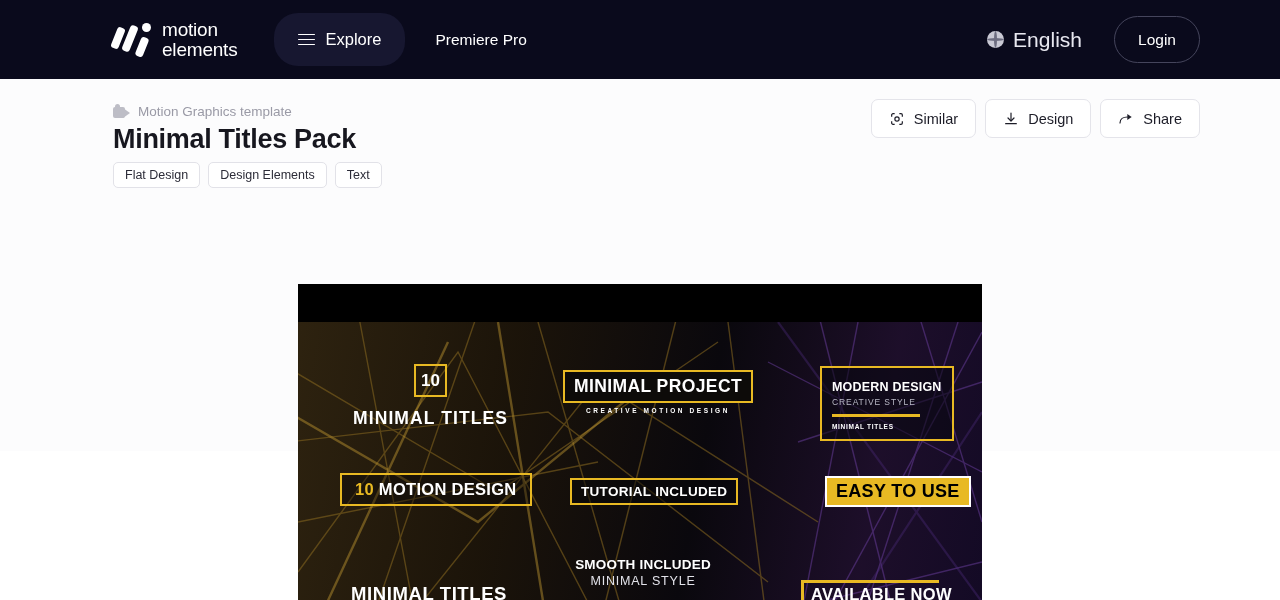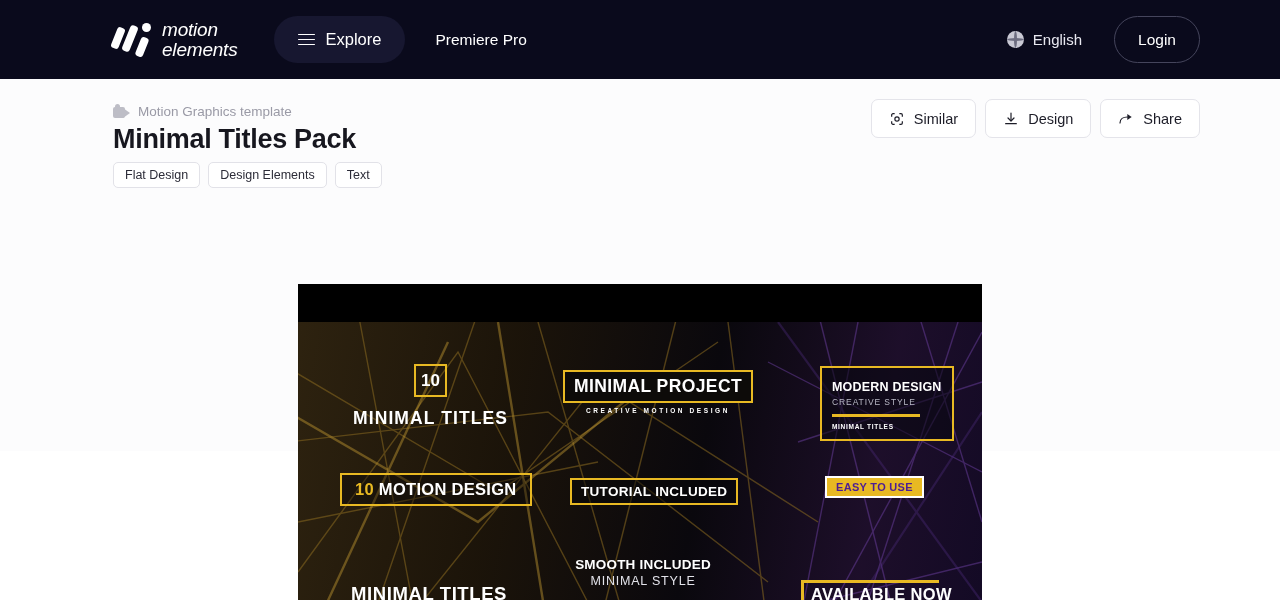--- a/index.html
+++ b/index.html
@@ -27,42 +27,42 @@
   }
   .logo-mark .bar {
     position: absolute; background: #ffffff; border-radius: 3px;
   }
   .logo-mark .b1 { width: 8px; height: 22px; left: 2px;  top: 8px;  transform: rotate(22deg); }
   .logo-mark .b2 { width: 8px; height: 27px; left: 14px; top: 6px;  transform: rotate(22deg); }
   .logo-mark .b3 { width: 8px; height: 20px; left: 26px; top: 18px; transform: rotate(22deg); }
   .logo-mark .dot { position: absolute; width: 9px; height: 9px; border-radius: 50%; background: #fff; left: 30px; top: 4px; }
   .logo-text {
     margin-left: 6px; color: #ffffff; line-height: 1.05;
-    font-size: 19px; font-weight: 400; letter-spacing: -0.2px; font-style: italic;
+    font-size: 19px; font-weight: 400; letter-spacing: -0.2px;
   }
   .explore-btn {
     margin-left: 36px;
-    height: 47px; padding: 0 24px;
+    height: 53px; padding: 0 24px;
     background: #171730;
     border-radius: 24px;
     display: flex; align-items: center; gap: 11px;
     color: #fff; font-size: 16.5px;
     cursor: pointer; border: none;
   }
   .hamburger { display: inline-block; width: 17px; }
   .hamburger span { display: block; height: 1.6px; background: #fff; margin: 3.4px 0; border-radius: 1px; }
   .nav-link {
     margin-left: 30px; color: #ffffff; font-size: 15.5px; cursor: pointer;
   }
   .header-right {
     position: absolute; right: 80px; display: flex; align-items: center;
   }
   .lang {
     display: flex; align-items: center; gap: 9px;
-    color: #e8e8f0; font-size: 15px; cursor: pointer;
+    color: #e8e8f0; font-size: 21px; cursor: pointer;
   }
   .globe {
     width: 17px; height: 17px; border-radius: 50%;
     background: #c9c9d4; position: relative; display:inline-block;
   }
   .globe::before {
     content:""; position:absolute; left:7px; top:0; width:3px; height:17px;
     background:#6d6d80; border-radius:50%;
   }
   .globe::after {
@@ -174,21 +174,21 @@
   .mdx-txt { color: #ffffff; }
 
   .ti-frame {
     border: 2.2px solid #e8b923; padding: 4px 9px;
     color: #fff; font-size: 13.5px; font-weight: 700; letter-spacing: 0.3px;
     background: rgba(6,5,8,0.5);
   }
 
   .etu-outer { border: 2.5px solid #ffffff; padding: 2px; background: #e8b923; }
   .etu-inner {
-    color: #4c1d95; font-size: 11px; font-weight: 700; letter-spacing: 0.3px;
+    color: #000000; font-size: 18px; font-weight: 700; letter-spacing: 0.3px;
     padding: 1px 7px;
   }
 
   
   .mt3-t1 { color: #fff; font-size: 18.5px; font-weight: 700; letter-spacing: 0.6px; }
   .mt3-bar {
     background: #e8b923; color: #15120a;
     font-size: 9.5px; font-weight: 700; letter-spacing: 1.1px;
     padding: 2px 6px; margin-top: 2px; text-align: center;
   }

